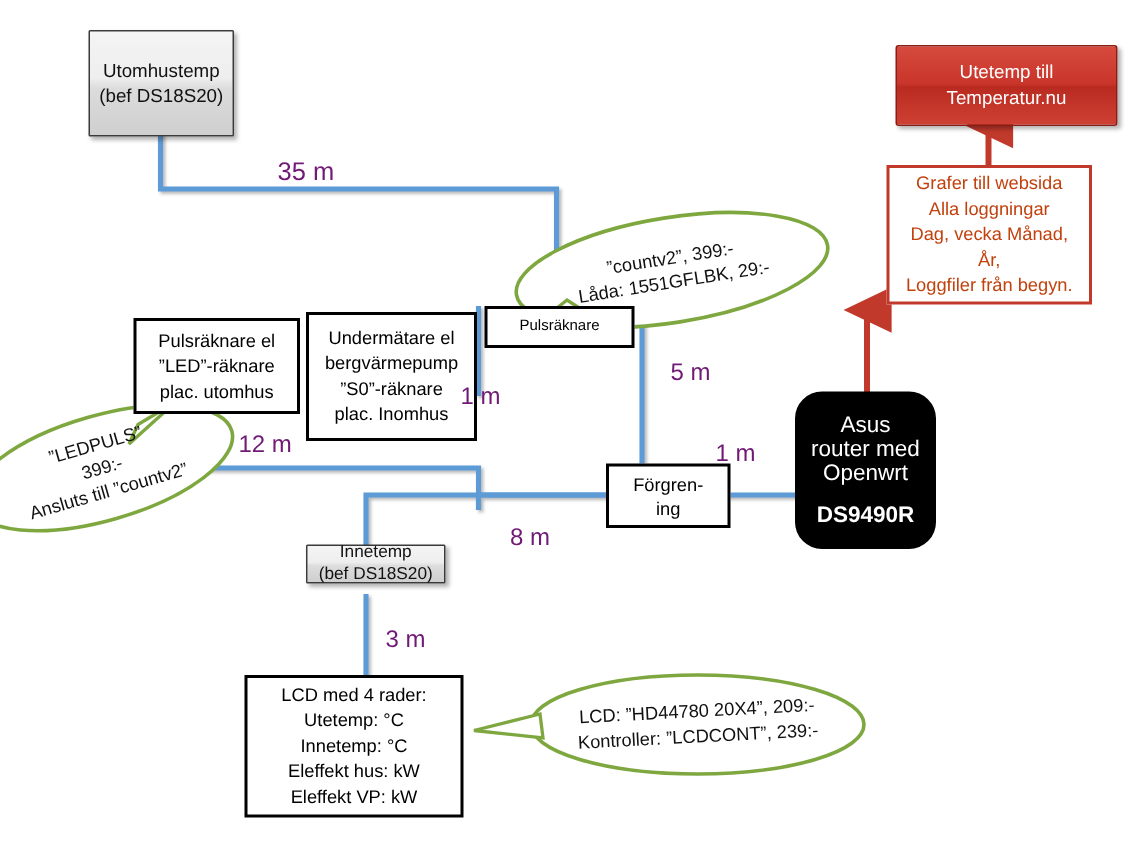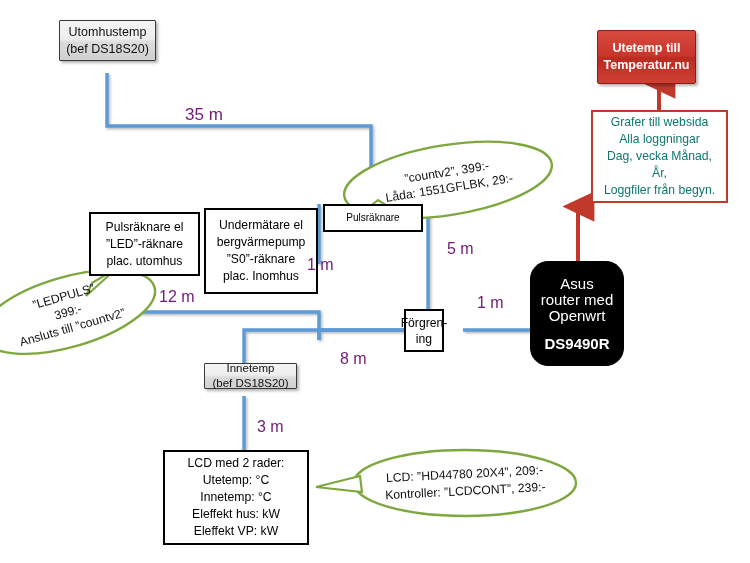--- a/index.html
+++ b/index.html
@@ -53,21 +53,21 @@
     background: linear-gradient(to bottom, #d64a3e 0%, #c9352a 48%, #b92a20 52%, #cf4034 100%);
     border: 1.6px solid #8d1d14;
     color: #ffffff;
     box-shadow: 2px 2px 3px rgba(0,0,0,0.30);
     border-radius: 2px;
   }
   
   .box-red-outline {
     background: #ffffff;
     border: 2.2px solid #c0392b;
-    color: #0f766e;
+    color: #c2410c;
   }
   
   .box-black {
     background: #000000;
     border: 1px solid #000000;
     border-radius: 18px;
     color: #ffffff;
   }
 
   .label {
@@ -149,26 +149,26 @@
       <path d="M378,200 L358,216 L392,209 z" fill="#ffffff" stroke="#7EA83F" stroke-width="2.2"></path>
 
       <ellipse cx="68" cy="312" rx="90" ry="35" transform="rotate(-16 68 312)"></ellipse>
       <path d="M92,283 L117,268 L86,296 z" fill="#ffffff" stroke="#7EA83F" stroke-width="2.2"></path>
 
       <ellipse cx="465" cy="483" rx="111" ry="33"></ellipse>
       <path d="M360,476 L316,487 L362,492 z" fill="#ffffff" stroke="#7EA83F" stroke-width="2.2"></path>
     </g>
   </svg>
 
-  <div class="node box-grey" style="left:59px; top:20px; width:97px; height:41px; font-size:12.5px; line-height:17px;">
+  <div class="node box-grey" style="left:59px; top:20px; width:97px; height:71px; font-size:12.5px; line-height:17px;">
     <span class="node-line">Utomhustemp</span>
     <span class="node-line">(bef DS18S20)</span>
   </div>
 
-  <div class="node box-red" style="left:597px; top:30px; width:99px; height:54px; font-size:12.5px; line-height:17px;font-weight:bold;">
+  <div class="node box-red" style="left:597px; top:30px; width:148px; height:54px; font-size:12.5px; line-height:17px;">
     <span class="node-line">Utetemp till</span>
     <span class="node-line">Temperatur.nu</span>
   </div>
 
   <div class="node box-red-outline" style="left:591px; top:110px; width:137px; height:93px; font-size:12.2px; line-height:17px;">
     <span class="node-line">Grafer till websida</span>
     <span class="node-line">Alla loggningar</span>
     <span class="node-line">Dag, vecka Månad,</span>
     <span class="node-line">År,</span>
     <span class="node-line">Loggfiler från begyn.</span>
@@ -184,39 +184,39 @@
     <span class="node-line">plac. utomhus</span>
   </div>
 
   <div class="node box-white" style="left:204px; top:208px; width:114px; height:86px; font-size:12.2px; line-height:17px;">
     <span class="node-line">Undermätare el</span>
     <span class="node-line">bergvärmepump</span>
     <span class="node-line">”S0”-räknare</span>
     <span class="node-line">plac. Inomhus</span>
   </div>
 
-  <div class="node box-white" style="left:404px; top:309px; width:40px; height:43px; font-size:12.2px; line-height:16px;">
+  <div class="node box-white" style="left:404px; top:309px; width:83px; height:43px; font-size:12.2px; line-height:16px;">
     <span class="node-line">Förgren-</span>
     <span class="node-line">ing</span>
   </div>
 
   <div class="node box-black" style="left:530px; top:261px; width:94px; height:105px; font-size:15px; line-height:16px;">
     <span class="node-line">Asus</span>
     <span class="node-line">router med</span>
     <span class="node-line">Openwrt</span>
     <span class="node-line" style="margin-top:12px; font-weight:bold;text-align:center;">DS9490R</span>
   </div>
 
   <div class="node box-grey" style="left:204px; top:363px; width:93px; height:26px; font-size:11.5px; line-height:15px;">
     <span class="node-line">Innetemp</span>
     <span class="node-line">(bef DS18S20)</span>
   </div>
 
   <div class="node box-white" style="left:163px; top:450px; width:146px; height:95px; font-size:12.2px; line-height:17px;">
-    <span class="node-line">LCD med 2 rader:</span>
+    <span class="node-line">LCD med 4 rader:</span>
     <span class="node-line">Utetemp: °C</span>
     <span class="node-line">Innetemp: °C</span>
     <span class="node-line">Eleffekt hus: kW</span>
     <span class="node-line">Eleffekt VP: kW</span>
   </div>
 
   <div class="label" style="left:185px; top:105px; font-size:17px;">35 m</div>
 
   <div class="label" style="left:307px; top:256px; font-size:16px;">1 m</div>
 

